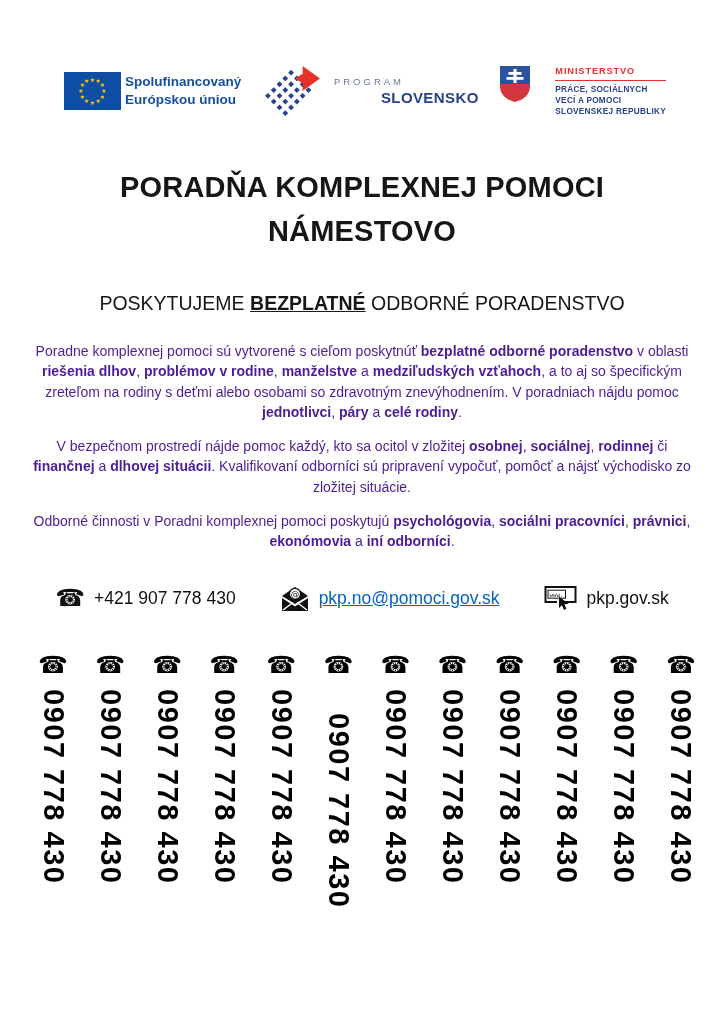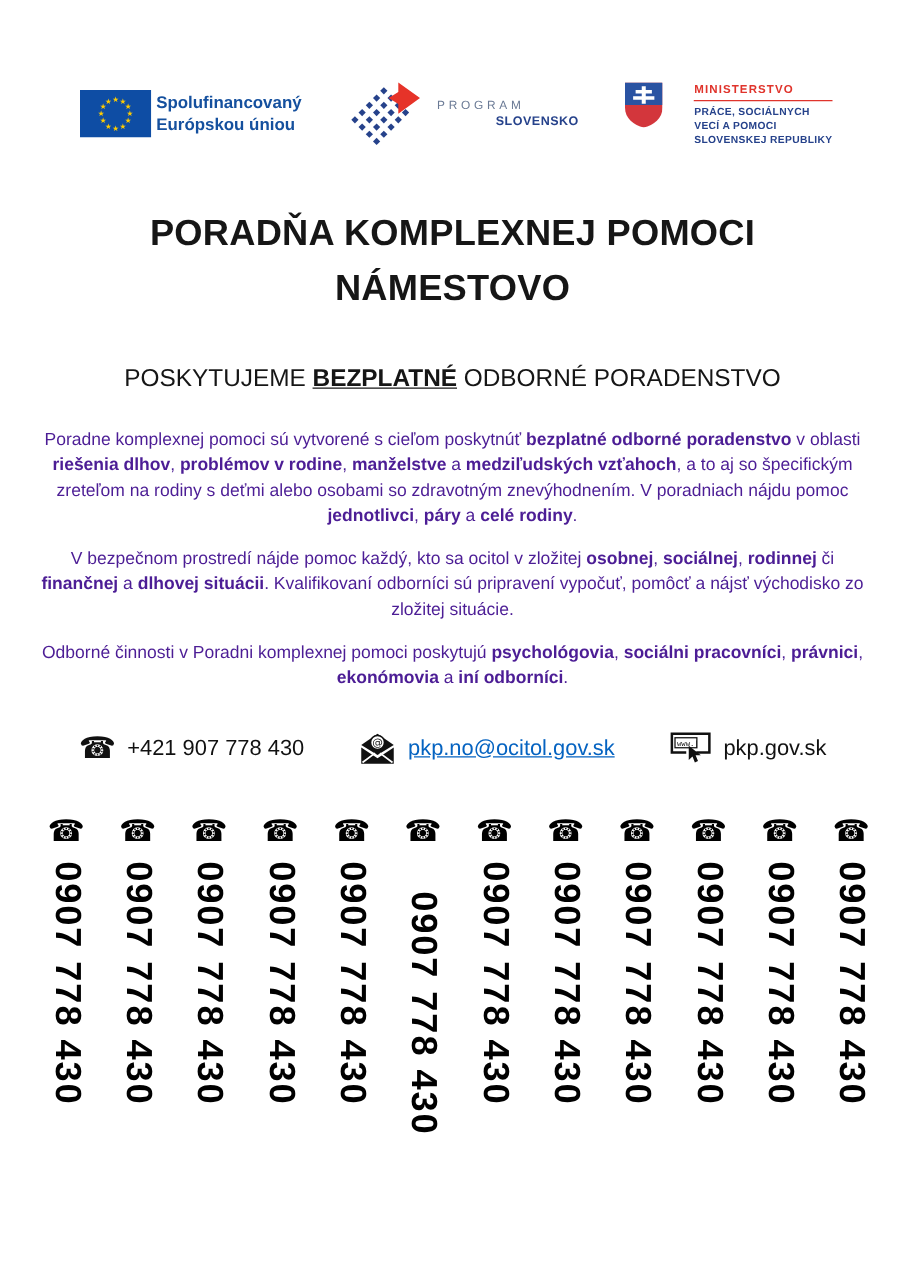--- a/index.html
+++ b/index.html
@@ -8,21 +8,21 @@
     margin:0 auto;font-family:"Liberation Sans",sans-serif;color:#1b1b1b;
   }
   
   .logos{display:flex;justify-content:space-between;align-items:center;padding:62px 58px 0 64px;height:58px;}
   .logo-block{display:flex;align-items:center;}
   .eu-logo{gap:4px;}
   .eu-text{font-weight:bold;color:#15509e;font-size:13.5px;line-height:1.3;}
   .eu-text span{display:block;}
   .ps-logo{gap:10px;}
   .ps-text .ps-top{display:block;color:#6a7a95;font-size:9.5px;letter-spacing:3px;margin-bottom:2px;}
-  .ps-text .ps-bottom{display:block;color:#26428b;font-weight:bold;font-size:10px;letter-spacing:.4px;margin-left:47px;}
+  .ps-text .ps-bottom{display:block;color:#26428b;font-weight:bold;font-size:15px;letter-spacing:.4px;margin-left:47px;}
   .min-logo{gap:24px;align-items:flex-start;}
   .min-text{font-size:8.2px;font-weight:bold;color:#26428b;line-height:1.35;letter-spacing:.3px;}
   .min-text span{display:block;}
   .min-l1{color:#e0342c;font-size:9.2px;letter-spacing:.9px;border-bottom:1.5px solid #e0342c;padding-bottom:2px;margin-bottom:3px;}
   
   .title{margin:46px 0 0;text-align:center;font-size:29px;font-weight:bold;line-height:1.5;letter-spacing:.2px;color:#161616;}
   .address{margin-top:9px;text-align:center;font-size:21px;color:#161616;}
   .subtitle{margin-top:39px;text-align:center;font-size:19.5px;color:#161616;}
   .subtitle .hl{font-weight:bold;text-decoration:underline;}
   
@@ -157,21 +157,21 @@
     <div class="c-item">
       <span>
         <svg width="30" height="27" viewBox="0 0 30 27">
           <path d="M2,11 L15,2 L28,11 L15,19 Z" fill="#111"></path>
           <path d="M2,13 L15,21.5 L28,13 L28,26 L2,26 Z" fill="#111"></path>
           <path d="M3,25 L13,17.5 M27,25 L17,17.5" stroke="#fff" stroke-width="1.4"></path>
           <circle cx="15" cy="9" r="5.6" fill="#fff" stroke="#111" stroke-width="1.3"></circle>
           <text x="15" y="11.8" font-size="8.5" text-anchor="middle" fill="#111" font-family="DejaVu Sans">@</text>
         </svg>
       </span>
-      <a class="email-link">pkp.no@ocitol.gov.sk</a>
+      <a class="email-link">pkp.no@pomoci.gov.sk</a>
     </div>
     <div class="c-item">
       <span>
         <svg width="34" height="29" viewBox="0 0 34 29">
           <rect x="1.5" y="3" width="30" height="15" fill="#fff" stroke="#111" stroke-width="2"></rect>
           <rect x="4" y="6.2" width="17.5" height="8" fill="#fff" stroke="#111" stroke-width="1"></rect>
           <text x="5.6" y="12.6" font-size="5.8" fill="#111" font-family="DejaVu Sans Mono">www.|</text>
           <rect x="13" y="16" width="8" height="4" fill="#fff"></rect>
           <path d="M15,12.5 v11.5 l3,-2.8 1.9,4.7 2.5,-1.1 -1.9,-4.6 4.2,-0.1 Z" fill="#111"></path>
         </svg>

